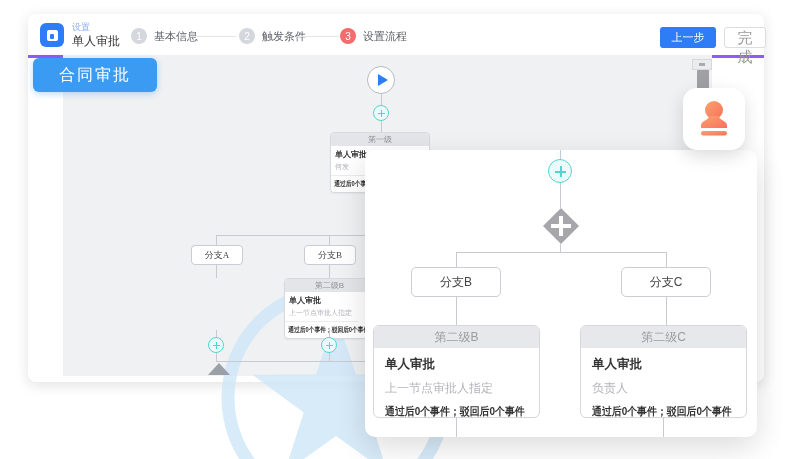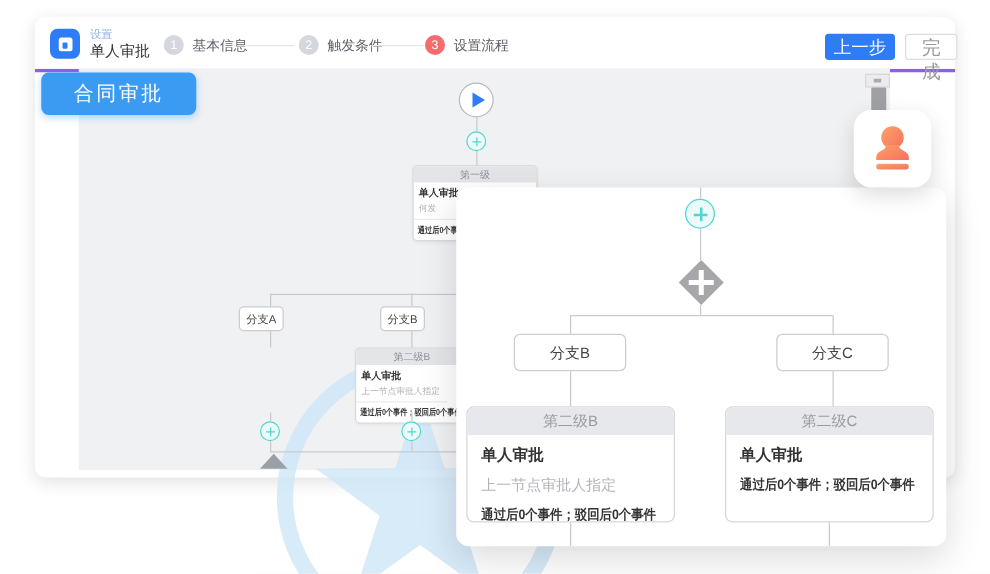--- a/index.html
+++ b/index.html
@@ -17,21 +17,21 @@
             background:var(--primary,#2e7cf6);border-radius:1px;}
   .app-category{position:absolute;left:44px;top:7px;font-size:9px;color:#8fb3e8;}
   .app-title{position:absolute;left:44px;top:19px;font-size:12px;color:#333;}
   .step{position:absolute;top:14px;height:16px;display:flex;align-items:center;gap:7px;
         font-size:11px;color:#5b5f66;}
   .step .badge{width:16px;height:16px;border-radius:50%;background:#d4d7dd;color:#fff;
         font-size:10px;display:flex;align-items:center;justify-content:center;flex:0 0 16px;}
   .step.active .badge{background:var(--step-active,#f56c6c);}
   .step-connector{position:absolute;top:22px;height:1px;background:#e4e6ea;}
   .btn-prev{position:absolute;left:632px;top:13px;width:56px;height:21px;background:var(--primary,#2e7cf6);
-        color:#fff;font-size:14px;border:none;border-radius:3px;cursor:pointer;}
+        color:#fff;font-size:11px;border:none;border-radius:3px;cursor:pointer;}
   .btn-finish{position:absolute;left:696px;top:13px;width:42px;height:21px;background:#fff;color:#999;
         font-size:15px;border:1px solid #ddd;border-radius:3px;cursor:pointer;}
   
   .canvas{position:absolute;left:35px;top:41px;width:649px;height:321px;background:#f0f1f3;}
   .watermark{position:absolute;left:210px;top:272px;width:252px;height:252px;z-index:2;opacity:.8;}
   .flow-layer{position:absolute;left:63px;top:55px;width:649px;height:321px;z-index:3;pointer-events:none;}
   .flow-layer *{pointer-events:auto;}
   .vline,.hline{position:absolute;background:#c7cace;}
   .vline{width:1px;} .hline{height:1px;}
   .start-node{position:absolute;left:304px;top:11px;width:28px;height:28px;border-radius:50%;
@@ -41,21 +41,21 @@
   .plus-circle{position:absolute;border-radius:50%;background:#ecfbfa;border:1px solid var(--teal,#4fd6d2);box-sizing:border-box;}
   .plus-circle::before,.plus-circle::after{content:"";position:absolute;background:var(--teal,#4fd6d2);}
   .plus-sm{width:16px;height:16px;}
   .plus-sm::before{left:7px;top:4px;width:1px;height:7px;}
   .plus-sm::after{left:4px;top:7px;width:7px;height:1px;}
   .plus-lg{width:24px;height:24px;}
   .plus-lg::before{left:11px;top:6px;width:1.5px;height:11px;}
   .plus-lg::after{left:6px;top:11px;width:11px;height:1.5px;}
   .pill{position:absolute;background:#fff;border:1px solid #c9ccd2;border-radius:4px;color:#444;
         display:flex;align-items:center;justify-content:center;box-sizing:border-box;}
-  .pill-sm{width:36px;height:20px;font-size:9px;}
+  .pill-sm{width:52px;height:20px;font-size:9px;font-family:Liberation Serif, serif;}
   .mini-card{position:absolute;width:91px;background:#fff;border:1px solid #d9dadd;border-radius:4px;
         box-shadow:0 1px 2px rgba(0,0,0,.05);box-sizing:border-box;}
   .mini-card .hd{height:13px;background:#e4e5e8;color:#8b8f98;font-size:8px;text-align:center;
         line-height:13px;border-radius:3px 3px 0 0;}
   .mini-card .r1{font-size:8px;font-weight:bold;color:#333;padding:3px 4px 2px;white-space:nowrap;overflow:hidden;}
   .mini-card .r2{font-size:7px;color:#b0b2b8;padding:0 4px 3px;white-space:nowrap;overflow:hidden;}
   .mini-card .r3{font-size:7px;font-weight:bold;color:#333;padding:3px 4px 3px;border-top:1px solid #ececef;
         white-space:nowrap;transform:scaleX(.82);transform-origin:left center;}
   .end-marker{position:absolute;width:0;height:0;border-left:11px solid transparent;
         border-right:11px solid transparent;border-bottom:12px solid #9ba0a7;}
@@ -197,20 +197,21 @@
     <div class="body">
       <div class="r1">单人审批</div>
       <div class="r2">上一节点审批人指定</div>
       <div class="r3">通过后0个事件；驳回后0个事件</div>
     </div>
   </div>
   <div class="big-card" style="left:215px;top:175px;">
     <div class="hd">第二级C</div>
     <div class="body">
       <div class="r1">单人审批</div>
+      <div class="r2">负责人</div>
       <div class="r3">通过后0个事件；驳回后0个事件</div>
     </div>
   </div>
   <div class="vline" style="left:91px;top:268px;height:19px;"></div>
   <div class="vline" style="left:298px;top:268px;height:19px;"></div>
 </div>
 
 <div class="stamp-card">
   <svg width="34" height="38" viewBox="0 0 34 38">
     <defs>

